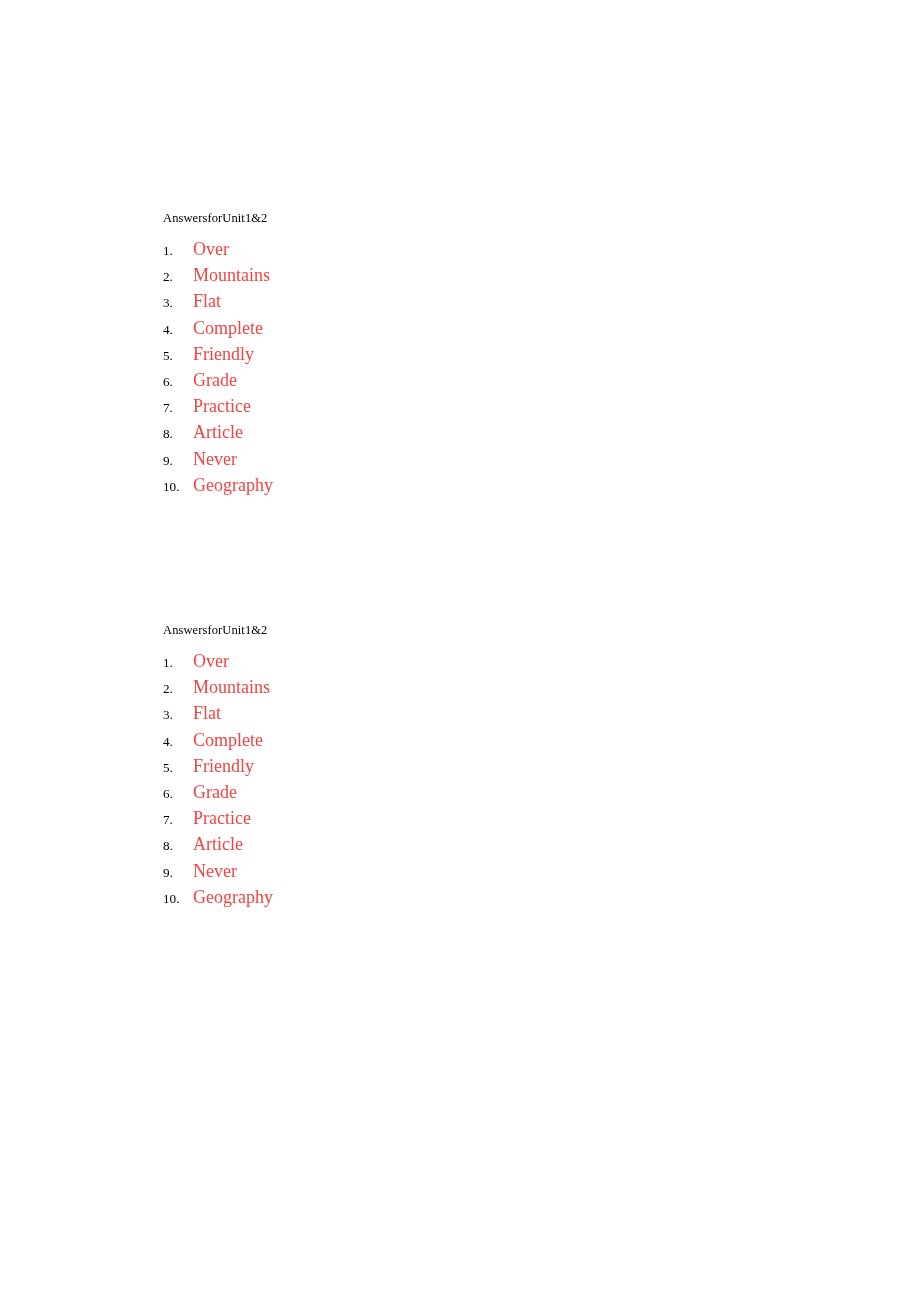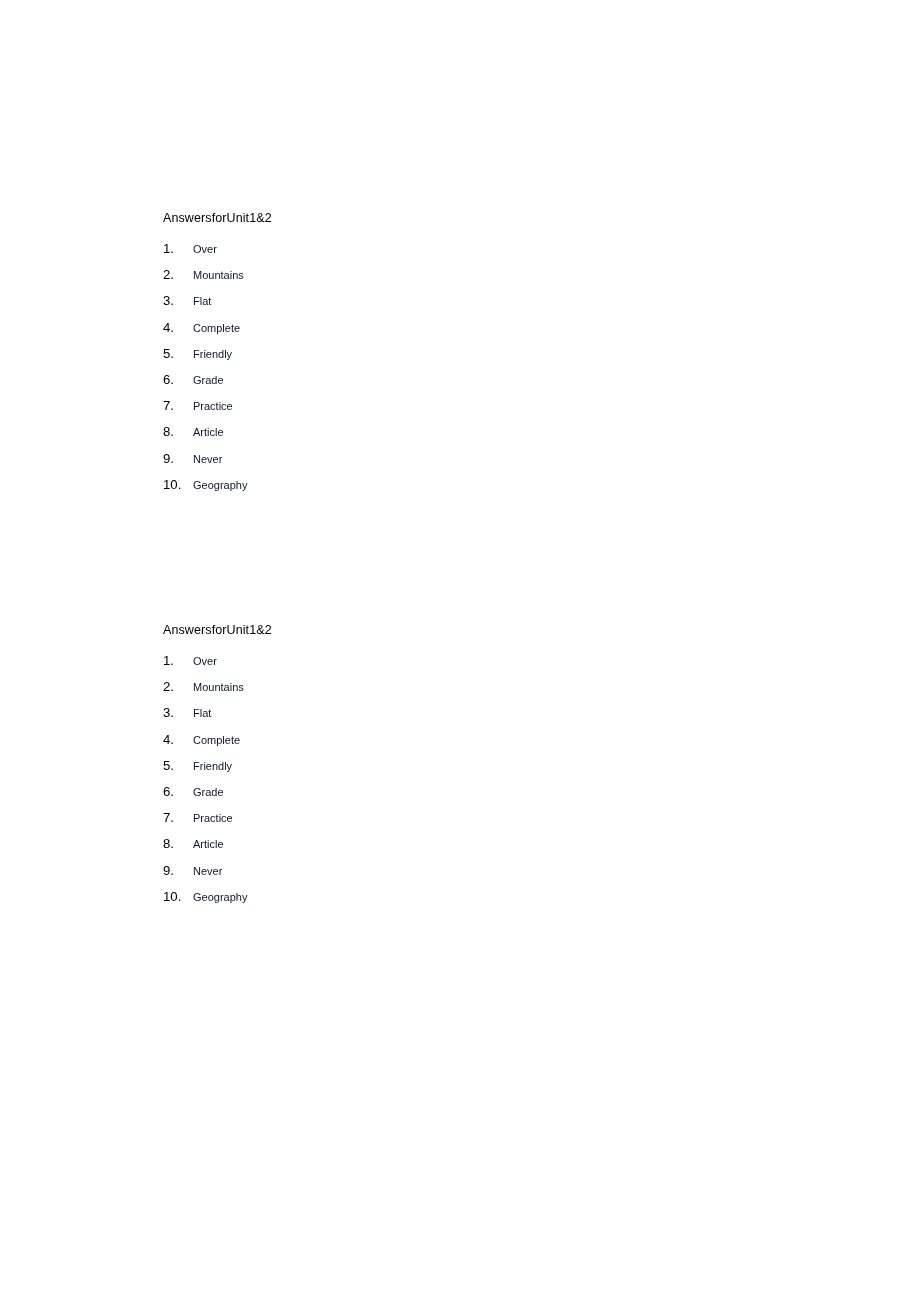--- a/index.html
+++ b/index.html
@@ -13,20 +13,21 @@
     font-family: "Liberation Sans", sans-serif;
     color: #000000;
     position: relative;
     overflow: hidden;
   }
   .page {
     position: relative;
     width: 876px;
     height: 1303px;
     background: #ffffff;
+    font-family: Liberation Serif, serif;
   }
   .answer-block {
     position: absolute;
     left: 163px;
   }
   #block-1 { top: 210px; }
   #block-2 { top: 622px; }
 
   .block-title {
     font-size: 12.5px;
@@ -52,22 +53,22 @@
   .item-number {
     display: inline-block;
     width: 30px;
     flex: 0 0 30px;
     text-align: left;
     font-size: 13.2px;
     color: #000000;
   }
   .item-label {
     display: inline-block;
-    font-size: 11px;
-    color: #0f172a;
+    font-size: 18px;
+    color: #ef4444;
   }
 </style>
 </head>
 <body>
 
 <div class="page">
 
   <section class="answer-block" id="block-1">
     <div class="block-title">AnswersforUnit1&amp;2</div>
     <ol class="answer-list">

